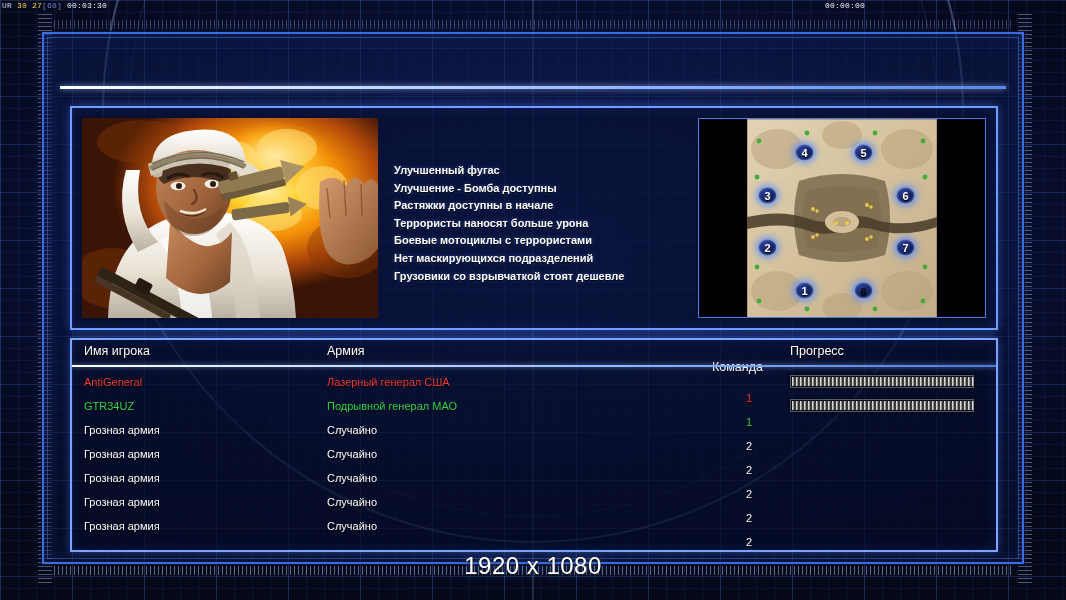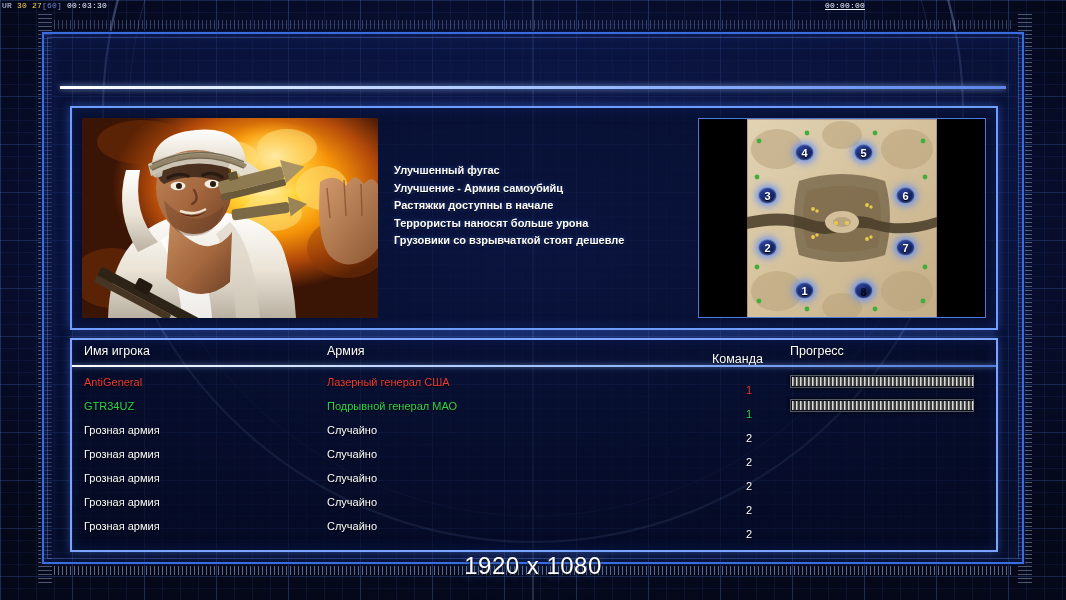--- a/index.html
+++ b/index.html
@@ -41,21 +41,21 @@
   .ruler.v.major { width:14px;
     background:repeating-linear-gradient(to bottom, rgba(185,200,245,.55) 0 1px, transparent 1px 4px); }
   .ruler.h { height:9px;
     background:repeating-linear-gradient(to right, rgba(175,190,235,.70) 0 1px, transparent 1px 4px); }
 
   
   #topbar { position:absolute; left:0; top:0; width:869px; height:12px;
     font-family:"Liberation Mono", monospace; font-size:8px; line-height:12px;
     letter-spacing:.2px; z-index:40; }
   #topbar .left { position:absolute; left:2px; top:0; white-space:pre; }
-  #topbar .right { position:absolute; right:4px; top:0; color:#eef2ff;text-decoration:underline; }
+  #topbar .right { position:absolute; right:4px; top:0; color:#eef2ff; }
   #topbar .c-ur { color:#cfd8ff; }
   #topbar .c-n1 { color:#ffd24a; }
   #topbar .c-n2 { color:#ffd24a; }
   #topbar .c-br { color:#6f82c8; }
   #topbar .c-tm { color:#eef2ff; }
 
   
   #frame { position:absolute; left:42px; top:32px; width:982px; height:532px;
     border:2px solid #3a6de0; z-index:10;
     background:linear-gradient(to bottom, rgba(12,24,72,.55) 0%, rgba(8,16,52,.40) 100%);
@@ -101,21 +101,21 @@
     text-shadow:0 1px 1px #000; }
   .spawn.empty { color:transparent; }
 
   
   #roster { position:absolute; left:70px; top:338px; width:928px; height:214px; z-index:12;
     border:2px solid #7aa4ff; background:rgba(4,10,34,.50);
     box-shadow:0 0 9px rgba(85,135,255,.42), inset 0 0 12px rgba(18,36,100,.55); }
   .rrow { position:absolute; left:0; width:100%; height:24px; }
   .c-name  { position:absolute; left:12px;  top:0; white-space:nowrap; }
   .c-army  { position:absolute; left:255px; top:0; white-space:nowrap; }
-  .c-team  { position:absolute; left:640px; top:8px; width:40px; text-align:right; }
+  .c-team  { position:absolute; left:640px; top:16px; width:40px; text-align:right; }
   .c-prog  { position:absolute; left:718px; top:0; }
   #hdr { top:4px; height:22px; }
   #hdr .c-name, #hdr .c-army, #hdr .c-team, #hdr .c-prog {
     font-size:12.5px; font-weight:normal; color:#ffffff; text-shadow:0 1px 1px #000; }
   #hdr .c-team { text-align:left; left:640px; width:auto; }
   #hdr-rule { position:absolute; left:0; top:25px; width:100%; height:2px;
     background:linear-gradient(to right, #ffffff 0%, #d8e6ff 22%, #90b6ff 60%, #4d79dd 100%);
     box-shadow:0 0 5px rgba(150,190,255,.7); }
   .prow { height:24px; }
   .prow .c-name, .prow .c-army, .prow .c-team { font-size:11px; color:#ffffff;
@@ -281,23 +281,25 @@
         <rect x="48" y="168" width="16" height="12" rx="2" fill="#241a11"></rect>
       </g>
 
       <rect width="296" height="200" fill="none"></rect>
       <path d="M0 0 h296 v200 h-296 z" fill="url(#vg)" opacity="0"></path>
     </svg>
   </div>
 
   <div id="desc">
     <div class="line">Улучшенный фугас</div>
-    <div class="line">Улучшение - Армия самоубийц</div>
+    <div class="line">Улучшение - Бомба доступны</div>
     <div class="line">Растяжки доступны в начале</div>
     <div class="line">Террористы наносят больше урона</div>
+    <div class="line">Боевые мотоциклы с террористами</div>
+    <div class="line">Нет маскирующихся подразделений</div>
     <div class="line">Грузовики со взрывчаткой стоят дешевле</div>
   </div>
 
   <div id="minimap-box">
     <div id="minimap-img">
       <svg viewBox="0 0 190 200" preserveAspectRatio="none">
         <defs>
           <linearGradient id="sand" x1="0" y1="0" x2="1" y2="1">
             <stop offset="0%" stop-color="#e2d3b4"></stop>
             <stop offset="45%" stop-color="#d6c39e"></stop>

